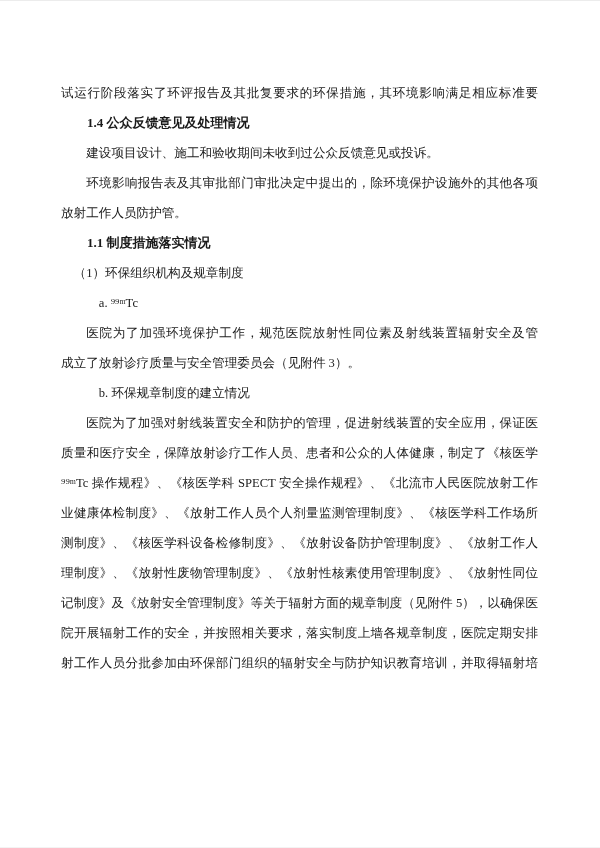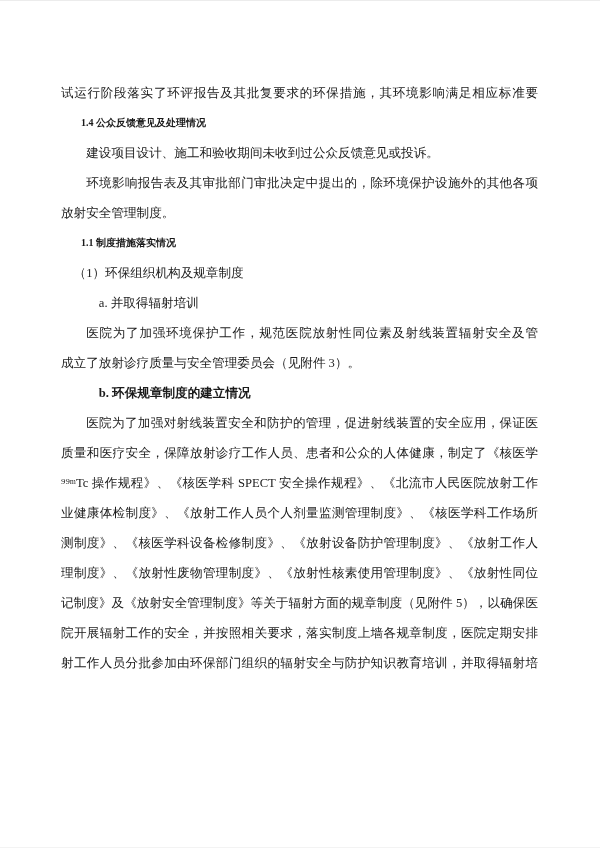--- a/index.html
+++ b/index.html
@@ -30,39 +30,39 @@
     white-space: nowrap;
     overflow: hidden;
   }
   .line.fill {
     white-space: normal;
     text-align: justify;
     text-align-last: justify;
   }
   .line.b {
     font-weight: bold;
-    font-size: 10px;
+    font-size: 13px;
   }
 </style>
 </head>
 <body>
 
 <div class="page">
   <div class="content">
       <div class="line fill" style="padding-left: 0em;">试运行阶段落实了环评报告及其批复要求的环保措施，其环境影响满足相应标准要求，</div>
       <div class="line b" style="padding-left: 2em;">1.4 公众反馈意见及处理情况</div>
       <div class="line" style="padding-left: 2em;">建设项目设计、施工和验收期间未收到过公众反馈意见或投诉。</div>
       <div class="line fill" style="padding-left: 2em;">环境影响报告表及其审批部门审批决定中提出的，除环境保护设施外的其他各项环</div>
-      <div class="line" style="padding-left: 0em;">放射安全管理制度。</div>
+      <div class="line" style="padding-left: 0em;">放射工作人员防护管。</div>
       <div class="line b" style="padding-left: 2em;">1.1 制度措施落实情况</div>
       <div class="line" style="padding-left: 1em;">（1）环保组织机构及规章制度</div>
-      <div class="line" style="padding-left: 3em;">a. 并取得辐射培训</div>
+      <div class="line" style="padding-left: 3em;">a. ⁹⁹ᵐTc</div>
       <div class="line fill" style="padding-left: 2em;">医院为了加强环境保护工作，规范医院放射性同位素及射线装置辐射安全及管理，</div>
       <div class="line" style="padding-left: 0em;">成立了放射诊疗质量与安全管理委员会（见附件 3）。</div>
-      <div class="line" style="padding-left: 3em; font-weight: bold;">b. 环保规章制度的建立情况</div>
+      <div class="line" style="padding-left: 3em;">b. 环保规章制度的建立情况</div>
       <div class="line fill" style="padding-left: 2em;">医院为了加强对射线装置安全和防护的管理，促进射线装置的安全应用，保证医疗</div>
       <div class="line fill" style="padding-left: 0em;">质量和医疗安全，保障放射诊疗工作人员、患者和公众的人体健康，制定了《核医学科</div>
       <div class="line fill" style="padding-left: 0em;">⁹⁹ᵐTc 操作规程》、《核医学科 SPECT 安全操作规程》、《北流市人民医院放射工作人员职</div>
       <div class="line fill" style="padding-left: 0em;">业健康体检制度》、《放射工作人员个人剂量监测管理制度》、《核医学科工作场所辐射监</div>
       <div class="line fill" style="padding-left: 0em;">测制度》、《核医学科设备检修制度》、《放射设备防护管理制度》、《放射工作人员防护管</div>
       <div class="line fill" style="padding-left: 0em;">理制度》、《放射性废物管理制度》、《放射性核素使用管理制度》、《放射性同位素使用登</div>
       <div class="line fill" style="padding-left: 0em;">记制度》及《放射安全管理制度》等关于辐射方面的规章制度（见附件 5），以确保医</div>
       <div class="line fill" style="padding-left: 0em;">院开展辐射工作的安全，并按照相关要求，落实制度上墙各规章制度，医院定期安排辐</div>
       <div class="line fill" style="padding-left: 0em;">射工作人员分批参加由环保部门组织的辐射安全与防护知识教育培训，并取得辐射培训</div>
     </div>

